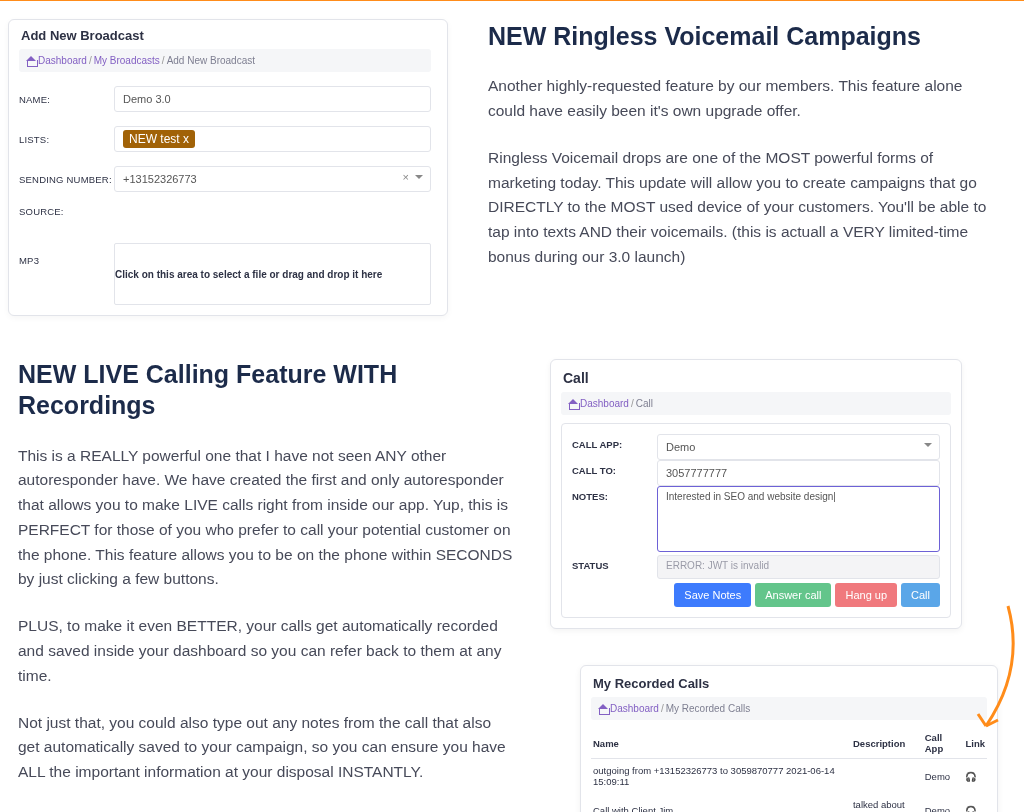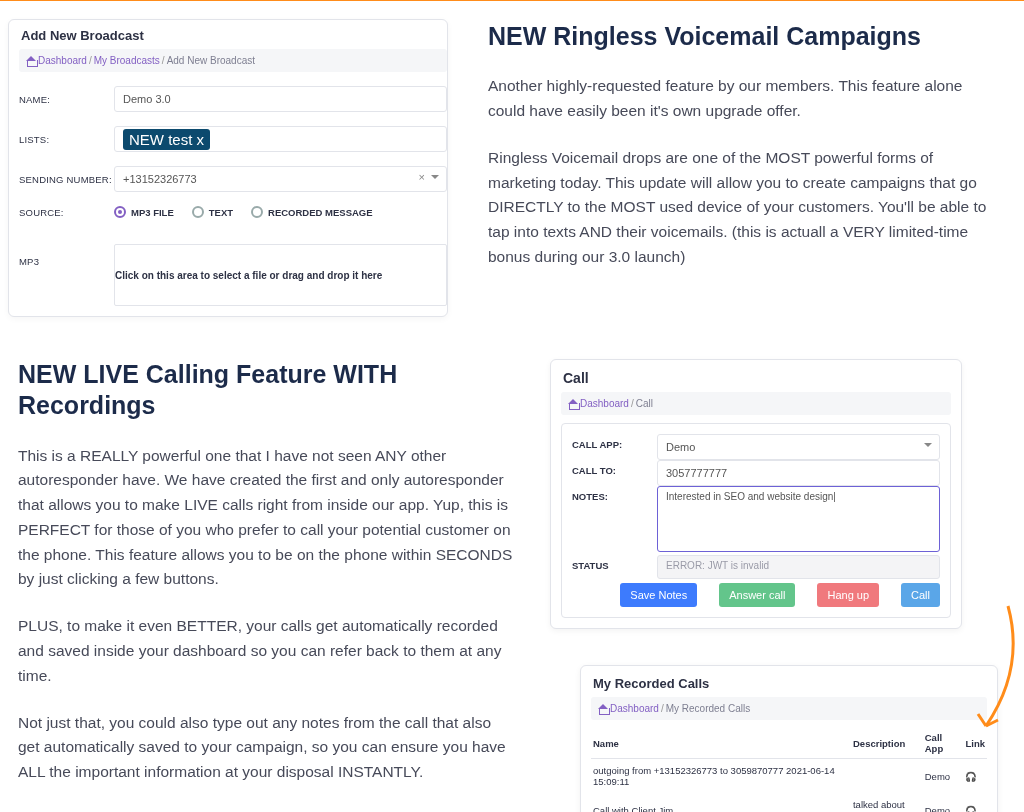--- a/index.html
+++ b/index.html
@@ -11,30 +11,30 @@
     --blue:#3d7bfd;
     --green:#63c58b;
     --red:#f0797d;
     --skyblue:#5aa6e8;
     --orange:#ff8c1a;
   }
   *{box-sizing:border-box;font-family:Arial,Helvetica,sans-serif}
   body{margin:0;background:#fff;color:var(--body);font-size:14px}
   .page{width:1024px;height:812px;border-top:1px solid var(--orange);position:relative;overflow:hidden;padding:10px 0 0 0}
   
-  .shot1{position:absolute;left:8px;top:18px;width:440px;background:#fff;border:1px solid var(--border);border-radius:6px;padding:8px 0 10px 10px;box-shadow:0 2px 6px rgba(0,0,0,.04)}
+  .shot1{position:absolute;left:8px;top:18px;width:440px;background:#fff;border:1px solid var(--border);border-radius:6px;padding:8px 16px 10px 10px;box-shadow:0 2px 6px rgba(0,0,0,.04)}
   .shot1 h3{margin:0 0 6px 2px;font-size:13px;font-weight:700;color:#2d3144}
   .bc{background:var(--mutedbg);border-radius:3px;padding:6px 8px;font-size:10px;color:#7e7f91;display:flex;gap:2px;align-items:center}
   .bc a{color:var(--purple);text-decoration:none}
   .bc .sep{color:#999}
   .formrow{display:flex;align-items:center;margin-top:14px}
   .formrow label{width:95px;font-size:9.5px;font-weight:400;color:#2d3144;letter-spacing:.2px}
   .formrow .field{flex:1}
   .tinput{width:100%;height:26px;border:1px solid var(--border);border-radius:3px;padding:2px 8px;font-size:11px;color:#555;background:#fff}
-  .chip{display:inline-block;background:#0c4a6e;color:#fff;font-size:15px;border-radius:3px;padding:2px 6px}
+  .chip{display:inline-block;background:#a16207;color:#fff;font-size:12px;border-radius:3px;padding:2px 6px}
   .selectlike{position:relative}
   .selectlike .clear{position:absolute;right:22px;top:5px;color:#888;font-size:11px}
   .selectlike .caret{position:absolute;right:8px;top:9px;width:0;height:0;border-left:4px solid transparent;border-right:4px solid transparent;border-top:4px solid #888}
   .radios{display:flex;gap:18px;font-size:9.5px;font-weight:700;color:#2d3144;align-items:center}
   .radio{display:flex;align-items:center;gap:5px}
   .rcircle{width:12px;height:12px;border-radius:50%;border:2px solid var(--purple);display:inline-block;position:relative}
   .rcircle.on::after{content:"";position:absolute;inset:2px;border-radius:50%;background:var(--purple)}
   .rcircle.off{border-color:#9aa}
   .drop{margin-top:12px;border:1px solid var(--border);border-radius:2px;height:62px;display:flex;align-items:center;justify-content:flex-start;font-size:10px;font-weight:700;color:#2d3144}
   
@@ -46,21 +46,21 @@
   
   .shot2{position:absolute;left:550px;top:358px;width:412px;background:#fff;border:1px solid var(--border);border-radius:6px;padding:10px;box-shadow:0 2px 6px rgba(0,0,0,.05)}
   .shot2 h3{margin:0 0 6px 2px;font-size:14px;font-weight:700;color:#2d3144}
   .shot2 .bc{margin-bottom:4px}
   .card{border:1px solid var(--border);border-radius:4px;padding:10px;margin-top:8px;background:#fff}
   .callrow{display:flex;align-items:flex-start;margin-bottom:0}
   .callrow label{width:85px;font-size:9.5px;font-weight:700;color:#2d3144;padding-top:5px}
   .callrow .field{flex:1}
   .notesbox{width:100%;height:66px;border:1px solid #6d61d6;border-radius:3px;padding:4px 8px;font-size:10px;color:#555;resize:none;background:#fff}
   .statusbox{width:100%;height:24px;border:1px solid var(--border);border-radius:3px;background:#f4f4f6;color:#9a9ba8;font-size:10px;padding:4px 8px}
-  .btnrow{display:flex;gap:22px;justify-content:flex-end;margin-top:4px}
+  .btnrow{display:flex;gap:4px;justify-content:flex-end;margin-top:4px}
   .btn{border:none;border-radius:3px;padding:6px 10px;font-size:11px;color:#fff;cursor:pointer}
   .btn.blue{background:var(--blue)}
   .btn.green{background:var(--green)}
   .btn.red{background:var(--red)}
   .btn.sky{background:var(--skyblue)}
   
   .shot3{position:absolute;left:580px;top:664px;width:418px;background:#fff;border:1px solid var(--border);border-radius:6px;padding:10px;box-shadow:0 2px 6px rgba(0,0,0,.06)}
   .shot3 h3{margin:0 0 6px 2px;font-size:13px;font-weight:700;color:#2d3144}
   table.calls{width:100%;border-collapse:collapse;font-size:9.5px;color:#2d3144;margin-top:8px}
   table.calls th{text-align:left;font-weight:700;padding:4px 2px;border-bottom:1px solid var(--border)}
@@ -106,34 +106,20 @@
       <label>SENDING NUMBER:</label>
       <div class="field selectlike">
         <input class="tinput" value="+13152326773" style="">
         <span class="clear">×</span>
         <span class="caret"></span>
       </div>
     </div>
 
     <div class="formrow">
       <label>SOURCE:</label>
-      <div class="field radios">
-        <div class="radio">
-            <span class="rcircle on"></span>
-            <span>MP3 FILE</span>
-          </div>
-        <div class="radio">
-            <span class="rcircle off"></span>
-            <span>TEXT</span>
-          </div>
-        <div class="radio">
-            <span class="rcircle off"></span>
-            <span>RECORDED MESSAGE</span>
-          </div>
-      </div>
     </div>
 
     <div class="formrow" style="align-items:flex-start">
       <label style="padding-top:24px">MP3</label>
       <div class="field">
         <div class="drop">
             <span>Click on this area to select a file or drag and drop it here</span>
           </div>
       </div>
     </div>

